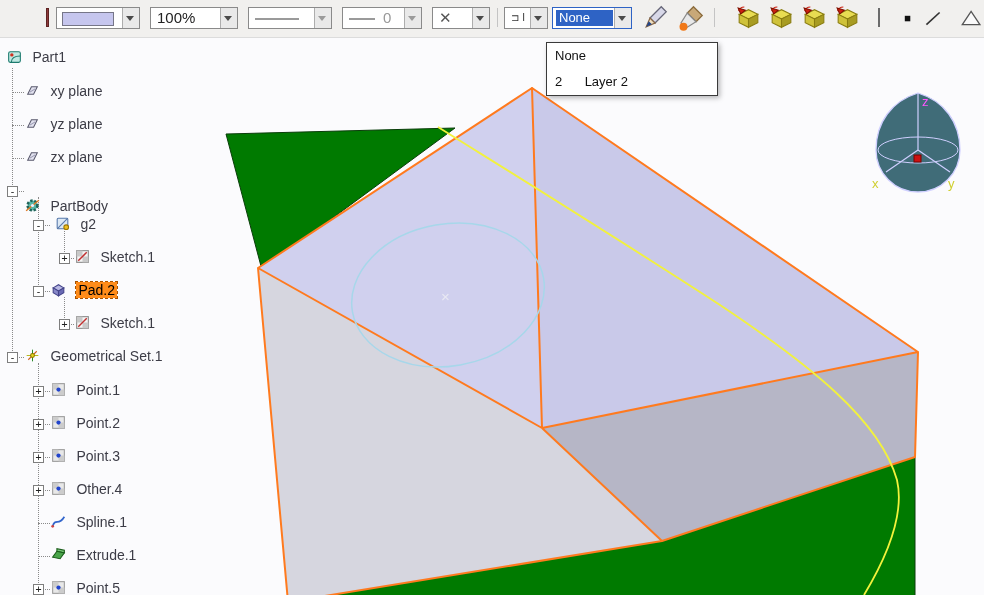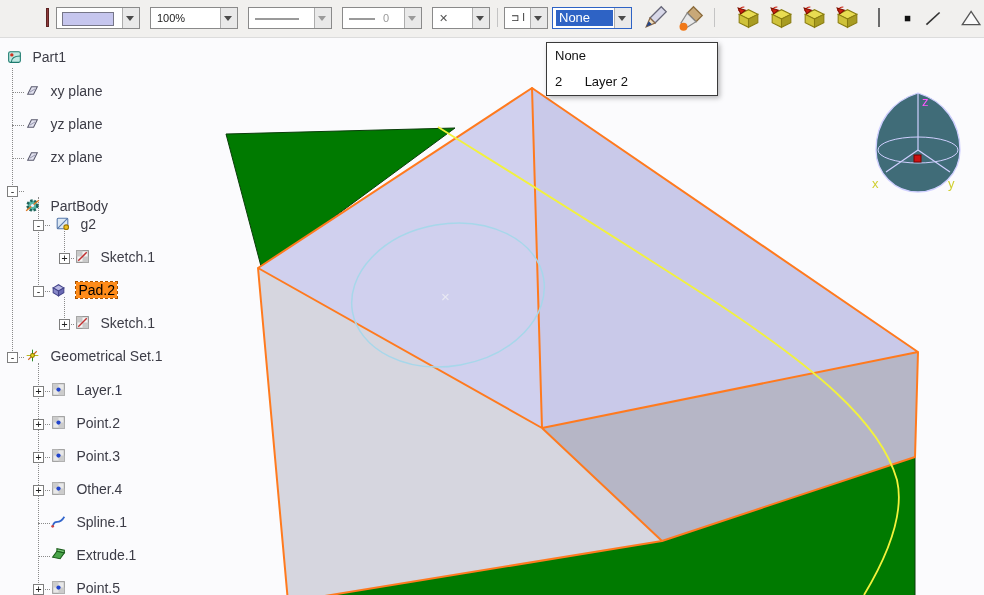--- a/index.html
+++ b/index.html
@@ -7,21 +7,21 @@
        font-family:"Liberation Sans",sans-serif;}
   
   .vp{position:absolute;left:0;top:0;z-index:0}
   
   .toolbar{position:absolute;left:0;top:0;width:984px;height:37px;background:#f1f0ee;
            border-bottom:1px solid #dcdcdc;z-index:10}
   .grip{position:absolute;top:8px;width:3px;height:19px;background:#8d3a3a;border:1px solid #5e2222;box-sizing:border-box}
   .vsep{position:absolute;top:8px;width:1px;height:19px;background:#c4c4c4}
   .vsep2{position:absolute;top:8px;width:2px;height:19px;background:#6b6b6b}
   .combo{position:absolute;top:7px;height:22px;background:#fff;border:1px solid #8a8a8a;box-sizing:border-box}
-  .combo .val{position:absolute;left:6px;top:1px;right:17px;line-height:18px;font-size:11px;color:#222;
+  .combo .val{position:absolute;left:6px;top:1px;right:17px;line-height:18px;font-size:15px;color:#222;
               white-space:nowrap;overflow:hidden}
   .combo .btn{position:absolute;right:0;top:0;width:16px;height:20px;background:#e9e9e9;border-left:1px solid #adadad}
   .combo .btn::after{content:"";position:absolute;left:3px;top:8px;border:4px solid transparent;border-top:5px solid #4a4a4a}
   .dim .val{color:#999}
   .dim .btn::after{border-top-color:#9a9a9a}
   .swatch{position:absolute;left:5px;top:4px;width:50px;height:12px;border:1px solid #767688}
   .lineprev{position:absolute;left:6px;top:10px;height:2px;background:#9a9a9a}
   .val-hl{position:absolute;left:3px;top:2px;right:18px;height:16px;background:#2e63c5;color:#fff;
           font-size:13px;line-height:16px;padding:0 3px}
   .tbtn{position:absolute;top:3px;width:30px;height:30px}
@@ -356,21 +356,21 @@
 <div class="trow" style="left:24px;top:346px">
   <svg class="tico">
       <use href="#i-geoset"></use>
     </svg>
   <span class="tlbl">Geometrical Set.1</span>
 </div>
 <div class="trow" style="left:50px;top:380px">
   <svg class="tico">
       <use href="#i-point"></use>
     </svg>
-  <span class="tlbl">Layer.1</span>
+  <span class="tlbl">Point.1</span>
 </div>
 <div class="trow" style="left:50px;top:413px">
   <svg class="tico">
       <use href="#i-point"></use>
     </svg>
   <span class="tlbl">Point.2</span>
 </div>
 <div class="trow" style="left:50px;top:446px">
   <svg class="tico">
       <use href="#i-point"></use>

